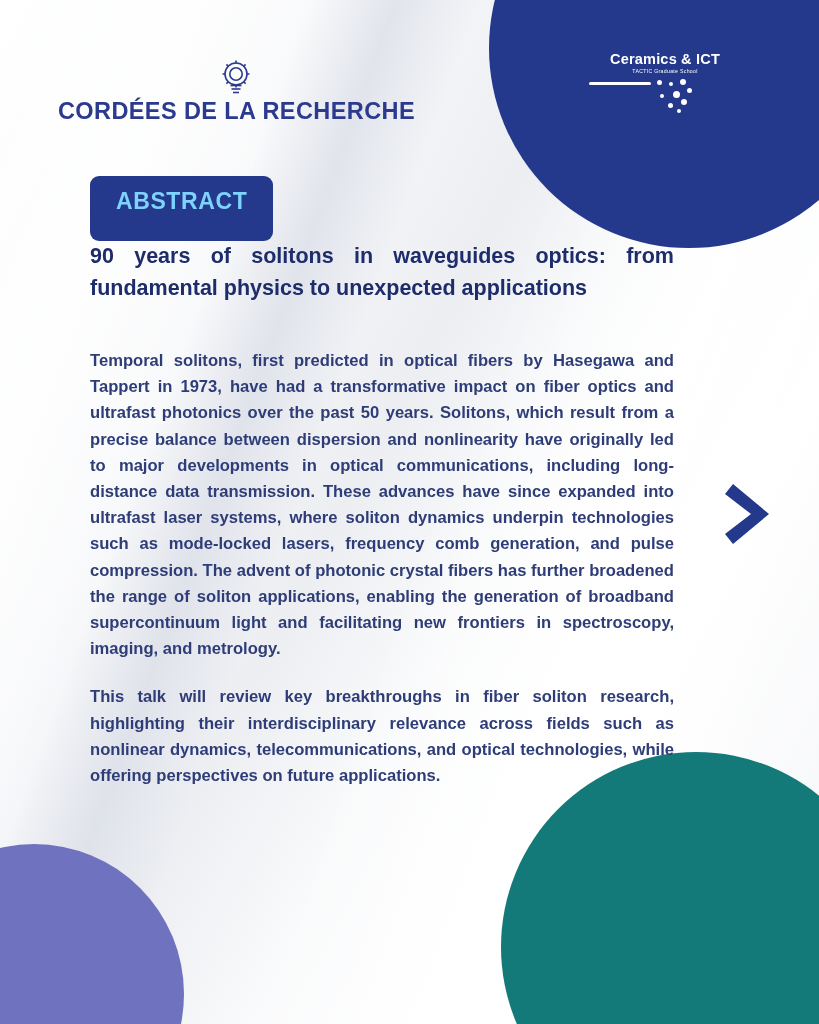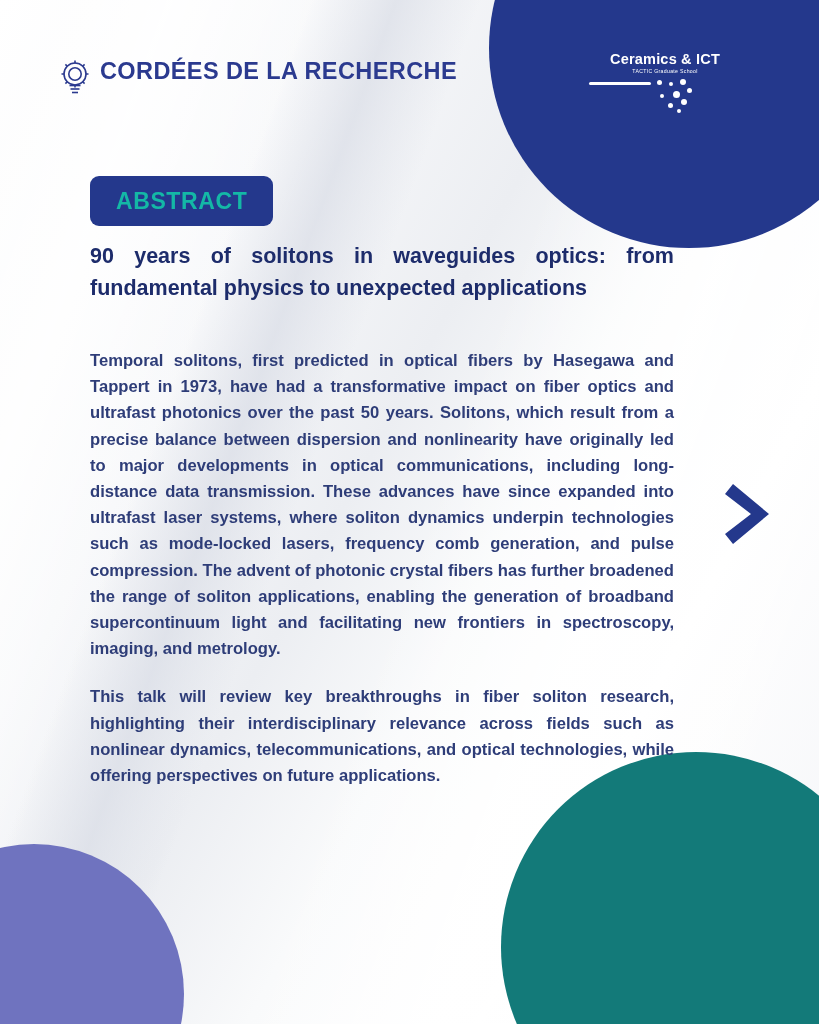--- a/index.html
+++ b/index.html
@@ -75,21 +75,23 @@
     border-radius: 50%;
     background: #6f73bf;
   }
 
   
   .header {
     position: absolute;
     top: 58px;
     left: 58px;
     display: flex;
-    gap: 8px;
+    align-items: center;
+    gap: 0;
+    flex-direction: column;
   }
   .brand-mark {
     width: 34px;
     height: 40px;
     flex: 0 0 auto;
   }
   .brand-title {
     font-size: 23.5px;
     font-weight: bold;
     letter-spacing: 0.4px;
@@ -138,25 +140,25 @@
     border-radius: 50%;
     background: #ffffff;
   }
 
   
   .abstract-badge {
     position: absolute;
     top: 176px;
     left: 90px;
     background: #24388c;
-    color: #14b8a6;
+    color: #7dd3fc;
     font-size: 23px;
     font-weight: bold;
     letter-spacing: 0.6px;
-    padding: 12px 26px 11px 26px;
+    padding: 12px 26px 26px 26px;
     border-radius: 9px;
   }
 
   
   .talk-title {
     position: absolute;
     top: 240px;
     left: 90px;
     width: 584px;
     font-size: 21.5px;

